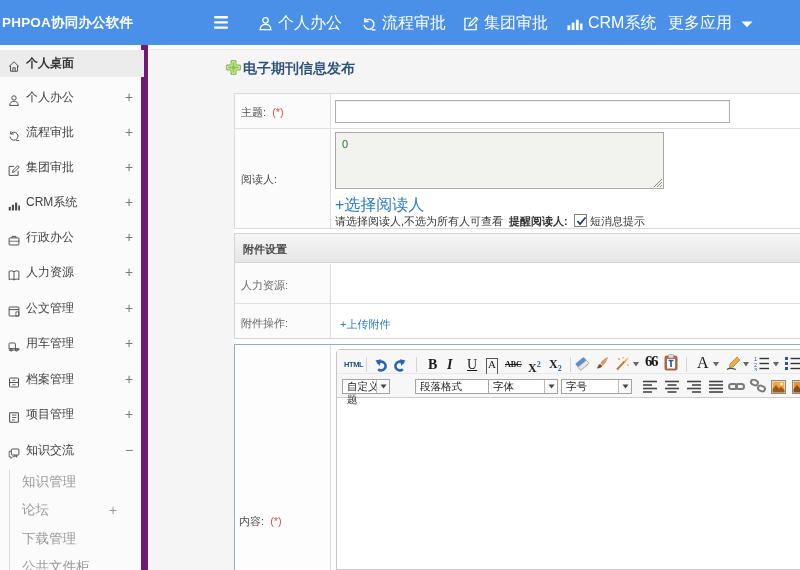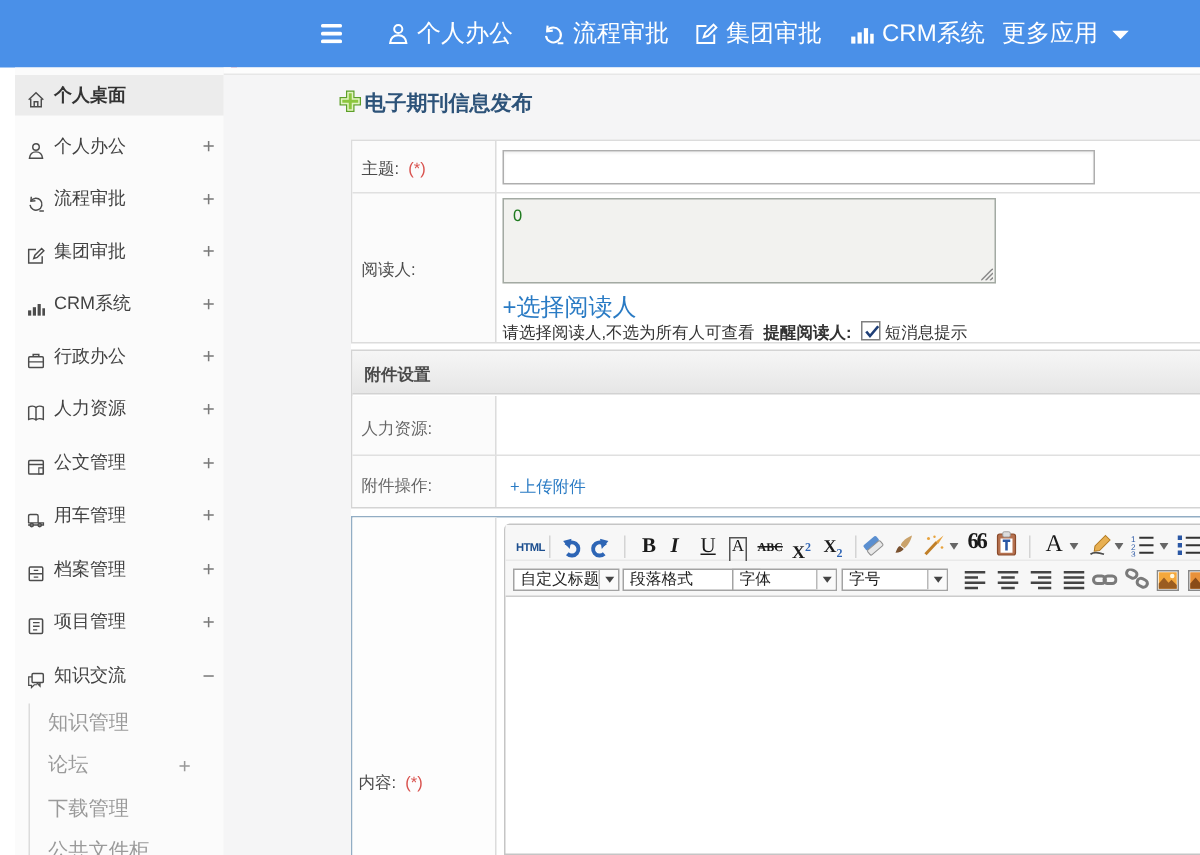--- a/index.html
+++ b/index.html
@@ -4,21 +4,21 @@
 <style>
 * { margin:0; padding:0; box-sizing:border-box; }
 html,body { width:800px; height:570px; overflow:hidden; font-family:"Liberation Sans",sans-serif; background:#fff; }
 .abs { position:absolute; }
 
 #header { position:absolute; left:0; top:0; width:800px; height:45px; background:#4a90e8; overflow:hidden; }
 #logo { position:absolute; left:2px; top:0; height:45px; line-height:45px; color:#fff; font-size:13.5px; font-weight:bold; letter-spacing:0.2px; }
 .navitem { position:absolute; top:0; height:45px; line-height:45px; color:#fff; font-size:16px; white-space:nowrap; }
 .navitem svg { vertical-align:-3px; margin-right:5px; }
 
-#sidebar { position:absolute; left:10px; top:45px; width:148px; height:525px; background:#fbfbfb; border-right:4px solid #701a75; }
+#sidebar { position:absolute; left:0; top:45px; width:148px; height:525px; background:#fbfbfb; border-right:7px solid #701a75; }
 .sitem { position:absolute; left:0; width:144px; height:26px; line-height:26px; font-size:12px; color:#424242; }
 .sitem .txt { position:absolute; left:26px; top:0; }
 .sitem .ico { position:absolute; left:8px; top:6px; } .sitem .ico svg { width:12px; height:13px; }
 .sitem .pm { position:absolute; left:125px; top:0; font-size:14px; color:#7a7a7a; font-weight:normal; }
 .sub { position:absolute; left:0; width:144px; height:22px; line-height:22px; font-size:13.5px; color:#9a9a9a; }
 .sub .txt { position:absolute; left:22px; }
 .sub .pm { position:absolute; left:109px; font-size:14px; color:#999; }
 
 #content { position:absolute; left:149px; top:45px; width:651px; height:525px; background:#f5f5f6; overflow:hidden; }
 #topstrip { position:absolute; left:0; top:0; width:651px; height:5px; background:#fdfdfd; border-bottom:1px solid #e7e7e7; }
@@ -38,20 +38,21 @@
 .ti { position:absolute; top:6px; height:17px; line-height:17px; font-size:14px; color:#1a1a1a; font-family:"Liberation Serif",serif; }
 .sep1 { position:absolute; top:7px; width:1px; height:15px; background:#d4d4d4; }
 .icn { position:absolute; top:6px; }
 .ksel { position:absolute; top:5px; height:15px; background:#fff; border:1px solid #a3a3a3; font-size:10.5px; color:#222; line-height:13px; padding-left:4px; }
 .kbtn { position:absolute; right:0; top:0; width:13px; height:13px; border-left:1px solid #b9b9b9; background:#fafafa; }
 .kbtn svg { position:absolute; left:3px; top:4px; }
 </style>
 </head>
 <body>
 <div id="header">
+  <div id="logo">PHPOA协同办公软件</div>
   <div class="navitem" style="left:214px;top:16px;height:auto;line-height:0;">
     <svg width="14" height="13" viewBox="0 0 14 13">
         <g fill="#fff">
           <rect x="0" y="0" width="14" height="2.4" rx="1"></rect>
           <rect x="0" y="5.2" width="14" height="2.4" rx="1"></rect>
           <rect x="0" y="10.4" width="14" height="2.4" rx="1"></rect>
         </g>
       </svg>
   </div>
   <div class="navitem" style="left:258px;">
@@ -365,21 +366,21 @@
               <rect x="0" y="11" width="3" height="3"></rect>
             </g>
             <g stroke="#333" stroke-width="1.4">
               <path d="M5.5 2.5 L15 2.5"></path>
               <path d="M5.5 7.5 L15 7.5"></path>
               <path d="M5.5 12.5 L15 12.5"></path>
             </g>
           </svg>
       </div>
       <div class="abs" id="tbrow2" style="left:0;top:24px;width:639px;height:24px;background:#f7f7f7;border-bottom:1px solid #ccc;">
-        <span class="ksel" style="left:5px;width:71px;">自定义标题<span class="kbtn">
+        <span class="ksel" style="left:5px;width:48px;">自定义标题<span class="kbtn">
               <svg width="7" height="5" viewBox="0 0 7 5">
                 <path d="M0.5 0.5 L6.5 0.5 L3.5 4.5 Z" fill="#444"></path>
               </svg>
             </span></span>
         <span class="ksel" style="left:78px;width:92px;">段落格式<span class="kbtn">
               <svg width="7" height="5" viewBox="0 0 7 5">
                 <path d="M0.5 0.5 L6.5 0.5 L3.5 4.5 Z" fill="#444"></path>
               </svg>
             </span></span>
         <span class="ksel" style="left:151px;width:70px;">字体<span class="kbtn">

